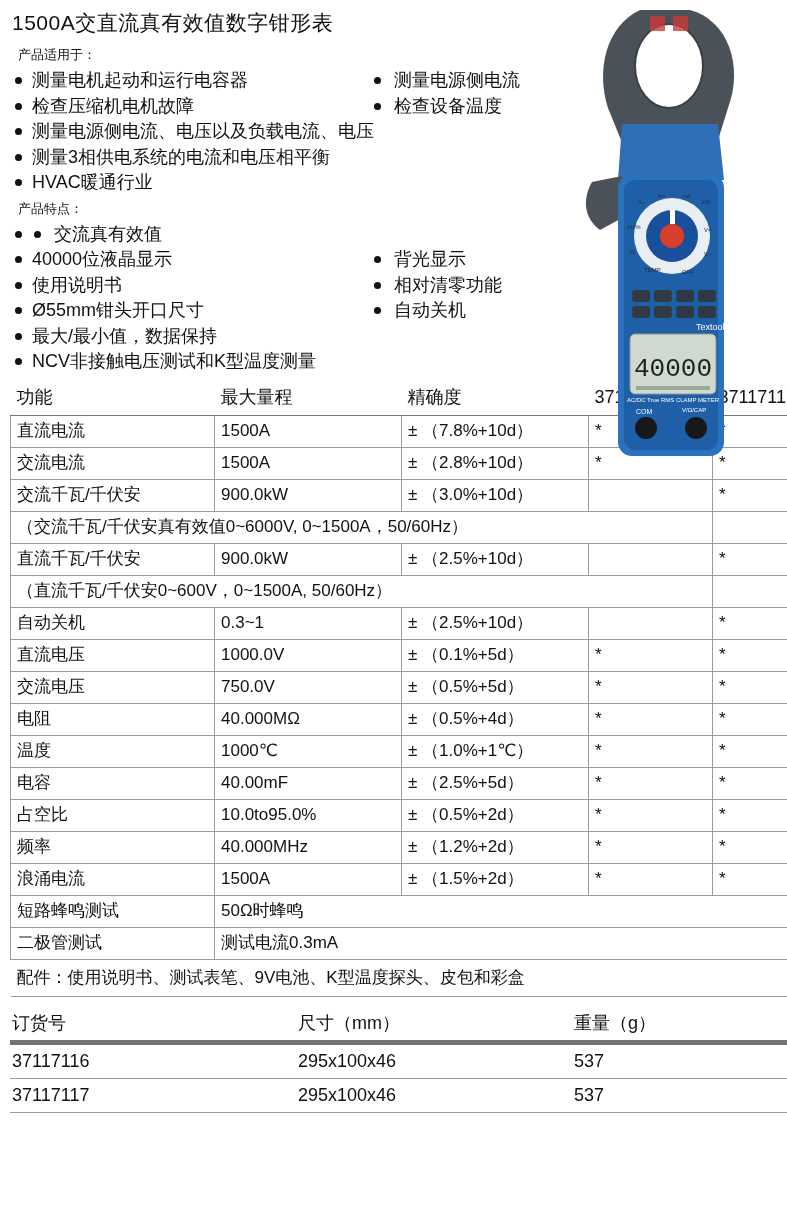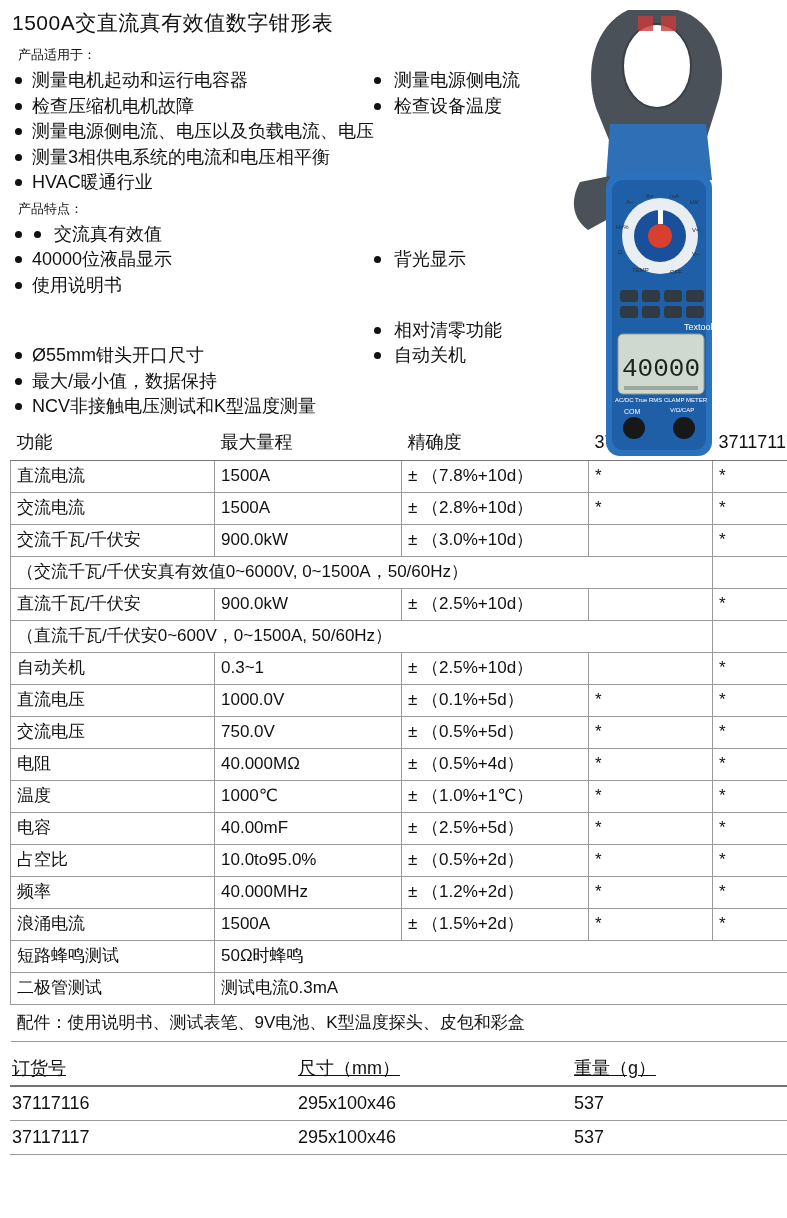--- a/index.html
+++ b/index.html
@@ -62,21 +62,21 @@
   }
   .row2 {
     display: flex;
   }
   .row2 .c1 { width: 340px; flex: 0 0 340px; }
   .row2 .c2 { flex: 1 1 auto; }
 
   
   .product-image {
     position: absolute;
-    right: 16px;
+    right: 4px;
     top: 4px;
     width: 205px;
     height: 460px;
   }
 
   
   table.spec {
     border-collapse: collapse;
     width: 767px;
     margin-top: 8px;
@@ -125,21 +125,21 @@
     margin-top: 10px;
     table-layout: fixed;
   }
   table.order td {
     font-size: 18px;
     line-height: 22px;
     padding: 5px 4px 6px 2px;
     border-bottom: 1px solid #9a9a9a;
     white-space: nowrap;
   }
-  table.order tr:first-child td { border-bottom: 2px solid #737373; text-decoration: underline; }
+  table.order tr:first-child td { border-bottom: 5px solid #737373; }
   table.order td.o1 { width: 280px; }
   table.order td.o2 { width: 270px; }
   table.order td.o3 { width: 217px; }
 </style>
 </head>
 <body>
 
 <div class="page">
 
   <div class="title" data-bind="title">1500A交直流真有效值数字钳形表</div>
@@ -225,21 +225,21 @@
     <ul class="bullets">
       <li class="row2">
         <span class="c2" data-bind="features.items.0.1" style="position:relative;padding-left:22px;">交流真有效值</span>
       </li>
       <li class="row2">
         <span class="c1" data-bind="features.items.1.0">40000位液晶显示</span>
         <span class="c2" data-bind="features.items.1.1" style="position:relative;padding-left:22px;">背光显示</span>
       </li>
       <li class="row2">
         <span class="c1" data-bind="features.items.2.0">使用说明书</span>
-        <span class="c2" data-bind="features.items.2.1" style="position:relative;padding-left:22px;margin-top:45px;">相对清零功能</span>
+        <span class="c2" data-bind="features.items.2.1" style="position:relative;padding-left:22px;">相对清零功能</span>
       </li>
       <li class="row2">
         <span class="c1" data-bind="features.items.4.0">Ø55mm钳头开口尺寸</span>
         <span class="c2" data-bind="features.items.4.1" style="position:relative;padding-left:22px;">自动关机</span>
       </li>
       <li data-bind="features.items.5.0">最大/最小值，数据保持</li>
       <li data-bind="features.items.6.0">NCV非接触电压测试和K型温度测量</li>
     </ul>
   </div>
 

